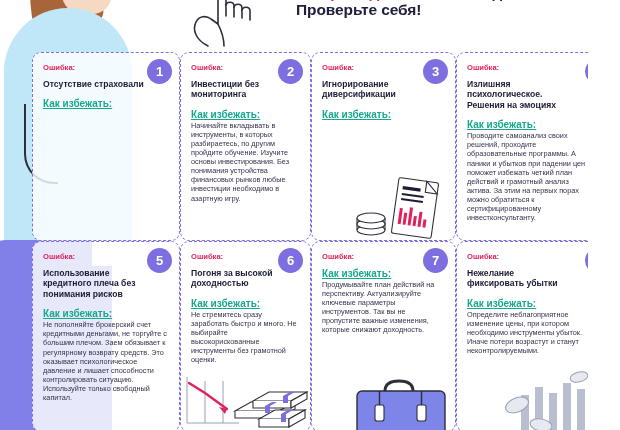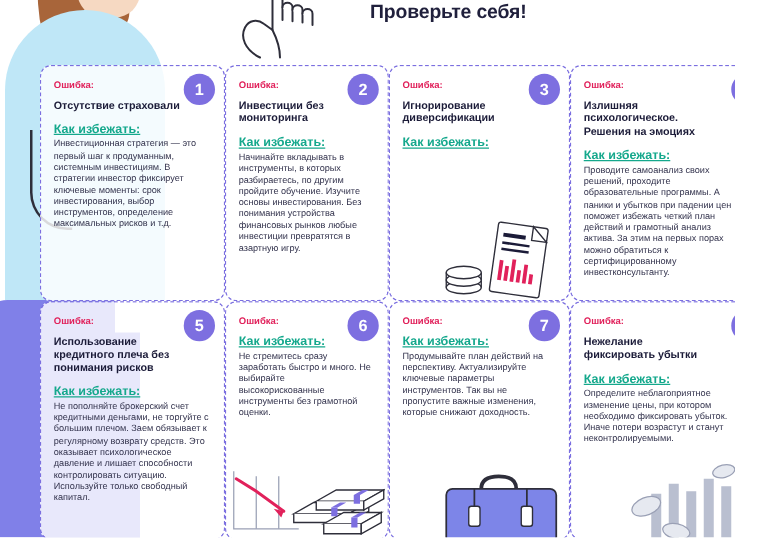--- a/index.html
+++ b/index.html
@@ -153,29 +153,28 @@
     <div class="dark">Проверьте себя!</div>
   </div>
 
   <div id="cards">
 
     <div class="card">
       <div class="badge">1</div>
       <div class="err-label">Ошибка:</div>
       <div class="err-title">Отсутствие страховали</div>
       <div class="fix-label">Как избежать:</div>
-      <div class="fix-text">Инвестиционная стратегия — это первый шаг к продуманным, системным инвестициям. В стратегии инвестор фиксирует ключевые моменты: срок инвестирования, выбор инструментов, определение максимальных рисков и т.д.</div>
     </div>
 
     <div class="card">
       <div class="badge">2</div>
       <div class="err-label">Ошибка:</div>
       <div class="err-title">Инвестиции без мониторинга</div>
       <div class="fix-label">Как избежать:</div>
-      <div class="fix-text">Начинайте вкладывать в инструменты, в которых разбираетесь, по другим пройдите обучение. Изучите основы инвестирования. Без понимания устройства финансовых рынков любые инвестиции превратятся в азартную игру.</div>
+      <div class="fix-text">Начинайте вкладывать в инструменты, в которых разбираетесь, по другим пройдите обучение. Изучите основы инвестирования. Без понимания устройства финансовых рынков любые инвестиции необходимо в азартную игру.</div>
     </div>
 
     <div class="card">
       <div class="badge">3</div>
       <div class="err-label">Ошибка:</div>
       <div class="err-title">Игнорирование диверсификации</div>
       <div class="fix-label">Как избежать:</div>
       <svg class="card-art" width="104" height="66" viewBox="0 0 104 66">
         <g stroke="#2e2e3a" stroke-width="1.1" fill="#ffffff">
           <ellipse cx="22" cy="56" rx="14" ry="5"></ellipse>
@@ -215,20 +214,21 @@
       <div class="badge">5</div>
       <div class="err-label">Ошибка:</div>
       <div class="err-title">Использование кредитного плеча без понимания рисков</div>
       <div class="fix-label">Как избежать:</div>
       <div class="fix-text">Не пополняйте брокерский счет кредитными деньгами, не торгуйте с большим плечом. Заем обязывает к регулярному возврату средств. Это оказывает психологическое давление и лишает способности контролировать ситуацию. Используйте только свободный капитал.</div>
     </div>
 
     <div class="card">
       <div class="badge">6</div>
       <div class="err-label">Ошибка:</div>
+      <div class="err-title">Погоня за высокой доходностью</div>
       <div class="fix-label">Как избежать:</div>
       <div class="fix-text">Не стремитесь сразу заработать быстро и много. Не выбирайте высокорискованные инструменты без грамотной оценки.</div>
       <svg class="card-art" width="125" height="60" viewBox="0 0 125 60">
         <g stroke="#9aa0b5" stroke-width="1" fill="none">
           <path d="M4 6v46h52"></path>
           <path d="M22 10v42M40 10v42"></path>
         </g>
         <g stroke="#e1215b" stroke-width="2.4" fill="none" stroke-linecap="round">
           <path d="M6 12 L22 22 L44 38"></path>
         </g>
@@ -267,21 +267,21 @@
         <rect x="70" y="30" width="9" height="16" rx="2" fill="#ffffff" stroke="#2e2e3a" stroke-width="1.1"></rect>
         <path d="M32.5 16v14M74.5 16v14" stroke="#2e2e3a" stroke-width="1.4" fill="none"></path>
       </svg>
     </div>
 
     <div class="card">
       <div class="badge">8</div>
       <div class="err-label">Ошибка:</div>
       <div class="err-title">Нежелание фиксировать убытки</div>
       <div class="fix-label">Как избежать:</div>
-      <div class="fix-text">Определите неблагоприятное изменение цены, при котором необходимо фиксировать убыток. Иначе потери возрастут и станут неконтролируемыми.</div>
+      <div class="fix-text">Определите неблагоприятное изменение цены, при котором необходимо инструменты убыток. Иначе потери возрастут и станут неконтролируемыми.</div>
       <svg class="card-art" width="118" height="62" viewBox="0 0 118 62">
         <g fill="#b9bfd0">
           <rect x="24" y="26" width="8" height="36"></rect>
           <rect x="38" y="18" width="8" height="44"></rect>
           <rect x="52" y="24" width="8" height="38"></rect>
           <rect x="66" y="14" width="8" height="48"></rect>
           <rect x="80" y="20" width="8" height="42"></rect>
         </g>
         <g fill="#e6e9f0" stroke="#9aa0b5" stroke-width="1">
           <ellipse cx="20" cy="36" rx="12" ry="7" transform="rotate(-22 20 36)"></ellipse>

